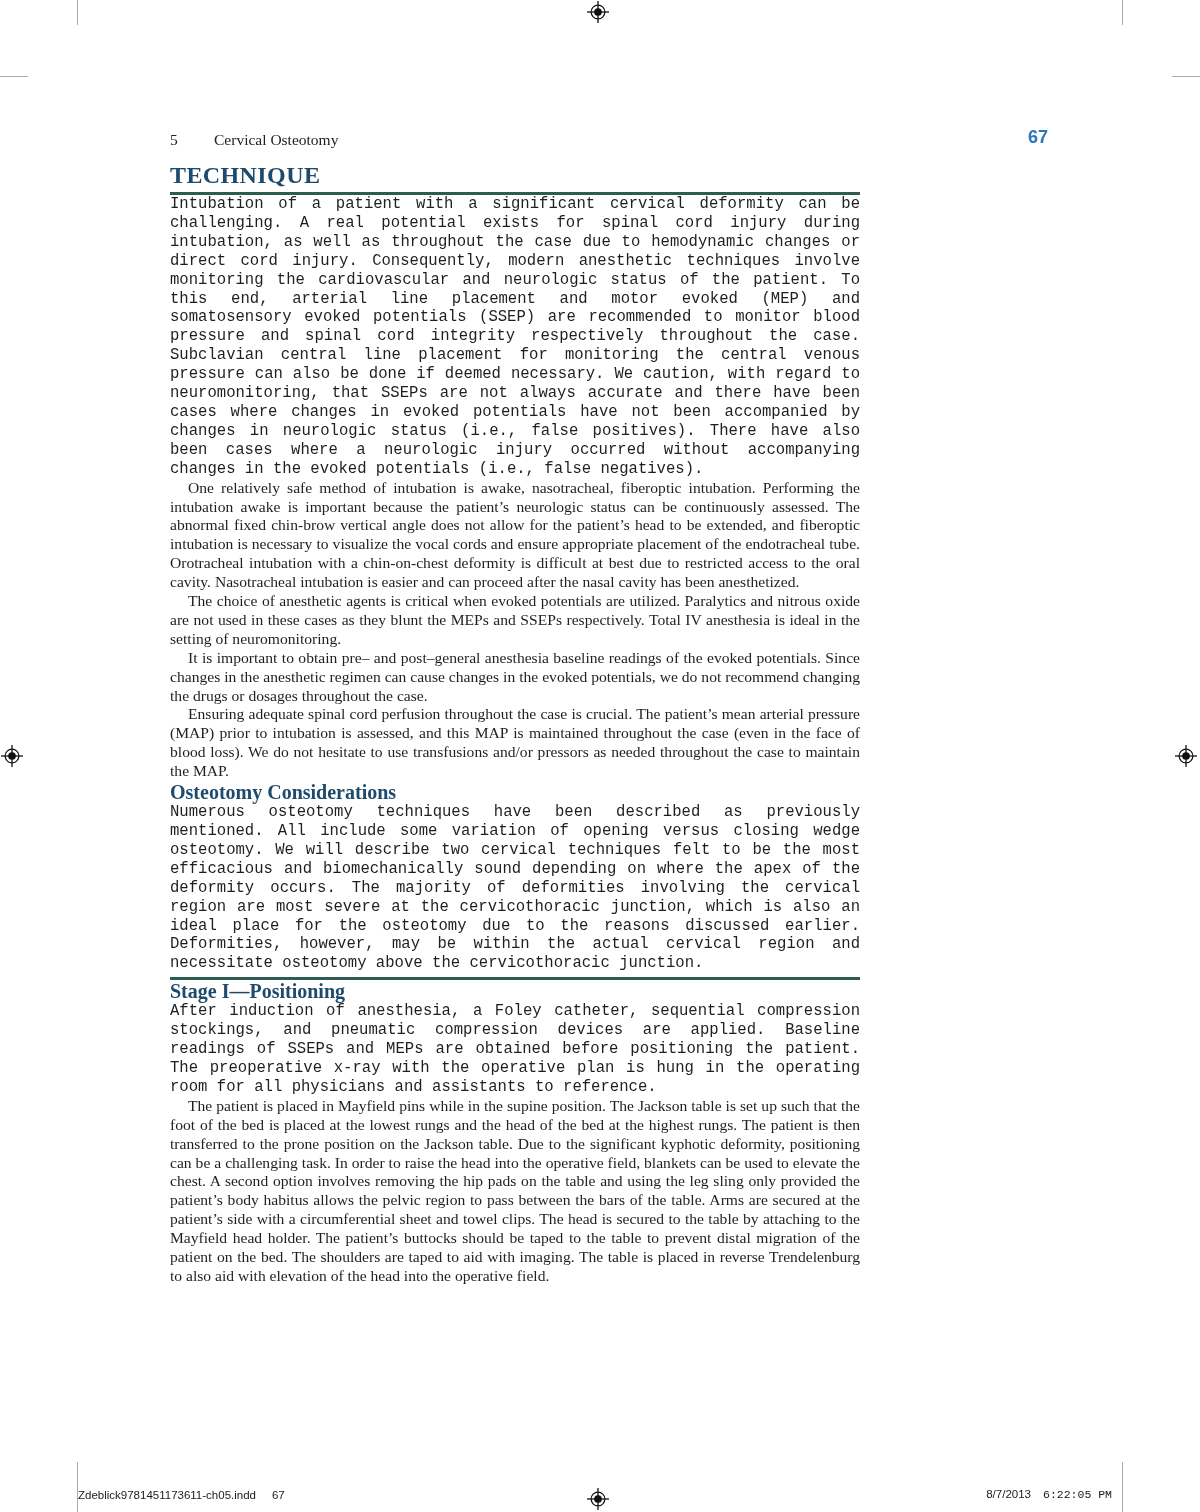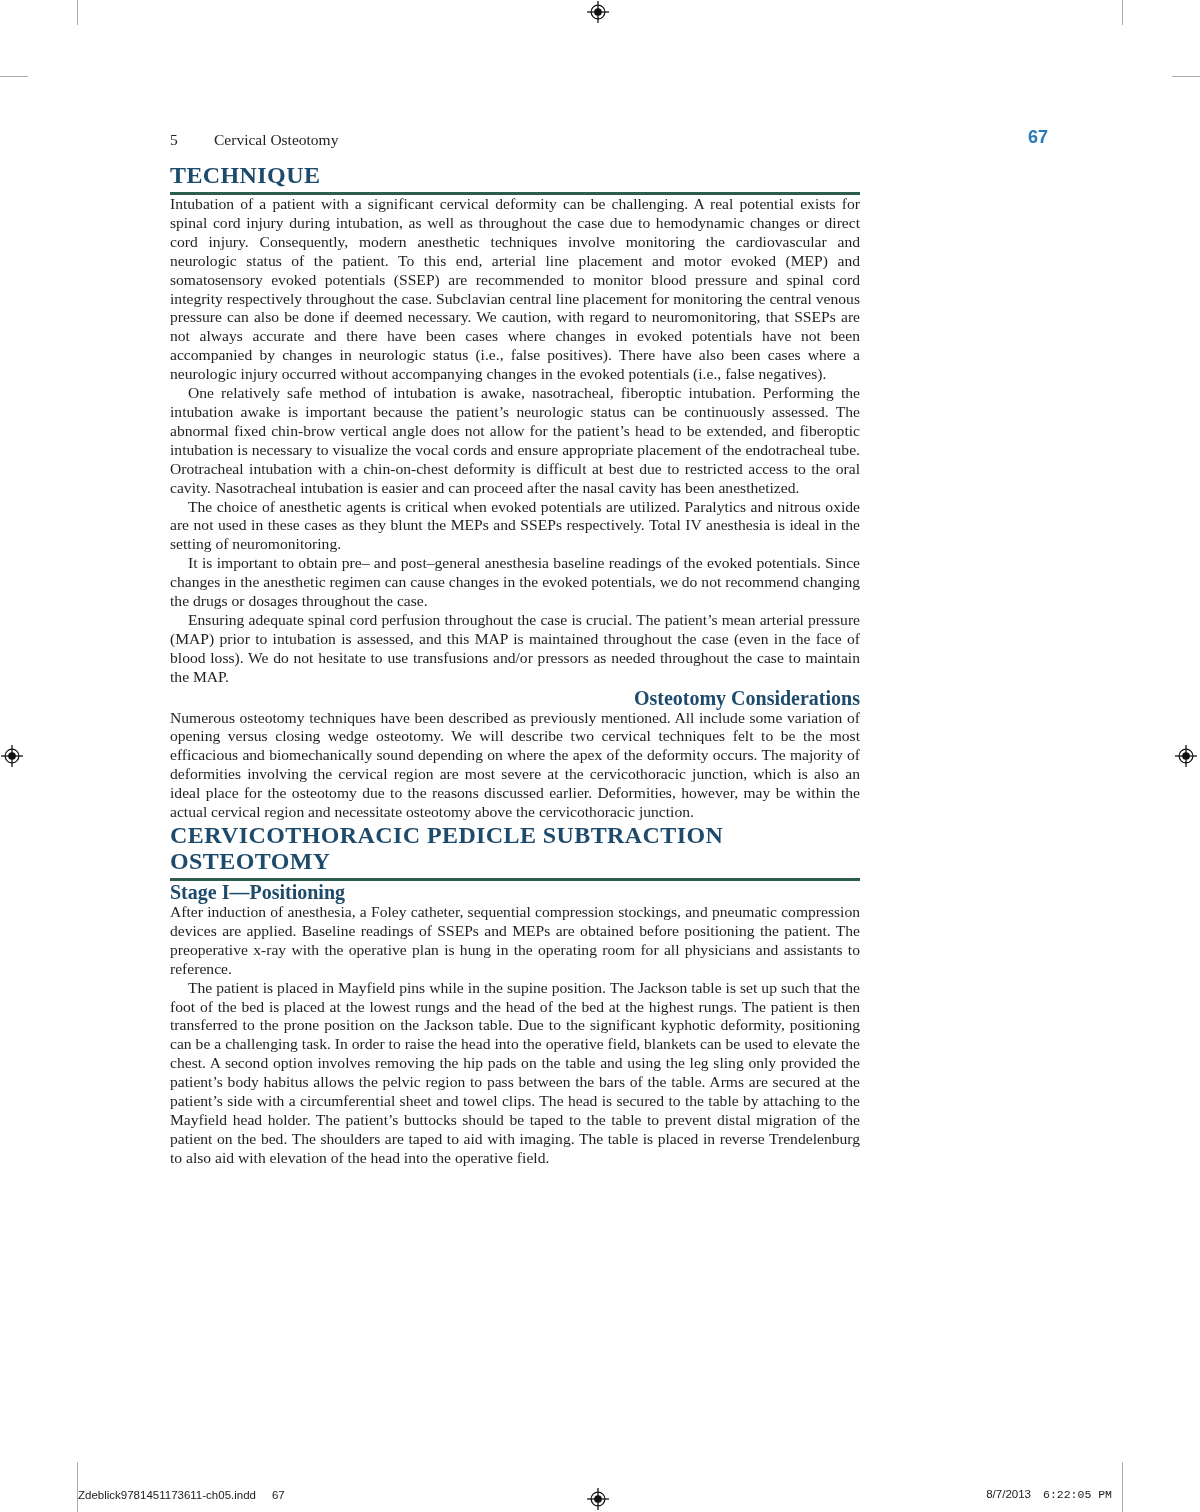--- a/index.html
+++ b/index.html
@@ -51,22 +51,22 @@
     font-size:24px;line-height:26px;font-weight:bold;
     color:var(--navy);letter-spacing:0.4px;
   }
   .sec-rule{height:3px;background:var(--teal);margin-top:4px;}
   h2.sub-title{
     margin:0;padding:0;
     font-size:20px;line-height:22px;font-weight:bold;
     color:var(--navy);
   }
   .mt-head2{margin-top:14px;}
-  .mt-para1{margin-top:9px;}
-  .mt-sub{margin-top:22px;text-align:right;}
+  .mt-para1{margin-top:9px;font-family:Liberation Mono, monospace;}
+  .mt-sub{margin-top:22px;}
   .mt-sec{margin-top:24px;}
   p.body-par{
     margin:0;padding:0;
     font-size:15.6px;line-height:18.9px;
     text-align:justify;
   }
   p.indent{text-indent:18px;}
   
   .footer-left,.footer-right{
     position:absolute;bottom:11px;
@@ -127,21 +127,20 @@
 
     <p class="body-par mt-para1">Intubation of a patient with a significant cervical deformity can be challenging. A real potential exists for spinal cord injury during intubation, as well as throughout the case due to hemodynamic changes or direct cord injury. Consequently, modern anesthetic techniques involve monitoring the cardiovascular and neurologic status of the patient. To this end, arterial line placement and motor evoked (MEP) and somatosensory evoked potentials (SSEP) are recommended to monitor blood pressure and spinal cord integrity respectively throughout the case. Subclavian central line placement for monitoring the central venous pressure can also be done if deemed necessary. We caution, with regard to neuromonitoring, that SSEPs are not always accurate and there have been cases where changes in evoked potentials have not been accompanied by changes in neurologic status (i.e., false positives). There have also been cases where a neurologic injury occurred without accompanying changes in the evoked potentials (i.e., false negatives).</p>
     <p class="body-par indent">One relatively safe method of intubation is awake, nasotracheal, fiberoptic intubation. Performing the intubation awake is important because the patient’s neurologic status can be continuously assessed. The abnormal fixed chin-brow vertical angle does not allow for the patient’s head to be extended, and fiberoptic intubation is necessary to visualize the vocal cords and ensure appropriate placement of the endotracheal tube. Orotracheal intubation with a chin-on-chest deformity is difficult at best due to restricted access to the oral cavity. Nasotracheal intubation is easier and can proceed after the nasal cavity has been anesthetized.</p>
     <p class="body-par indent">The choice of anesthetic agents is critical when evoked potentials are utilized. Paralytics and nitrous oxide are not used in these cases as they blunt the MEPs and SSEPs respectively. Total IV anesthesia is ideal in the setting of neuromonitoring.</p>
     <p class="body-par indent">It is important to obtain pre– and post–general anesthesia baseline readings of the evoked potentials. Since changes in the anesthetic regimen can cause changes in the evoked potentials, we do not recommend changing the drugs or dosages throughout the case.</p>
     <p class="body-par indent">Ensuring adequate spinal cord perfusion throughout the case is crucial. The patient’s mean arterial pressure (MAP) prior to intubation is assessed, and this MAP is maintained throughout the case (even in the face of blood loss). We do not hesitate to use transfusions and/or pressors as needed throughout the case to maintain the MAP.</p>
 
     <h2 class="sub-title mt-sub">Osteotomy Considerations</h2>
     <p class="body-par mt-para1">Numerous osteotomy techniques have been described as previously mentioned. All include some variation of opening versus closing wedge osteotomy. We will describe two cervical techniques felt to be the most efficacious and biomechanically sound depending on where the apex of the deformity occurs. The majority of deformities involving the cervical region are most severe at the cervicothoracic junction, which is also an ideal place for the osteotomy due to the reasons discussed earlier. Deformities, however, may be within the actual cervical region and necessitate osteotomy above the cervicothoracic junction.</p>
 
-    <h1 class="sec-title mt-sec">CERVICOTHORACIC PEDICLE SUBTRACTION OSTEOTOMY</h1>
     <div class="sec-rule"></div>
 
     <h2 class="sub-title mt-head2">Stage I—Positioning</h2>
     <p class="body-par mt-para1">After induction of anesthesia, a Foley catheter, sequential compression stockings, and pneumatic compression devices are applied. Baseline readings of SSEPs and MEPs are obtained before positioning the patient. The preoperative x-ray with the operative plan is hung in the operating room for all physicians and assistants to reference.</p>
     <p class="body-par indent">The patient is placed in Mayfield pins while in the supine position. The Jackson table is set up such that the foot of the bed is placed at the lowest rungs and the head of the bed at the highest rungs. The patient is then transferred to the prone position on the Jackson table. Due to the significant kyphotic deformity, positioning can be a challenging task. In order to raise the head into the operative field, blankets can be used to elevate the chest. A second option involves removing the hip pads on the table and using the leg sling only provided the patient’s body habitus allows the pelvic region to pass between the bars of the table. Arms are secured at the patient’s side with a circumferential sheet and towel clips. The head is secured to the table by attaching to the Mayfield head holder. The patient’s buttocks should be taped to the table to prevent distal migration of the patient on the bed. The shoulders are taped to aid with imaging. The table is placed in reverse Trendelenburg to also aid with elevation of the head into the operative field.</p>
 
   </div>
 
   <div class="footer-left">
     <span>Zdeblick9781451173611-ch05.indd</span><span class="fpage">67</span>

